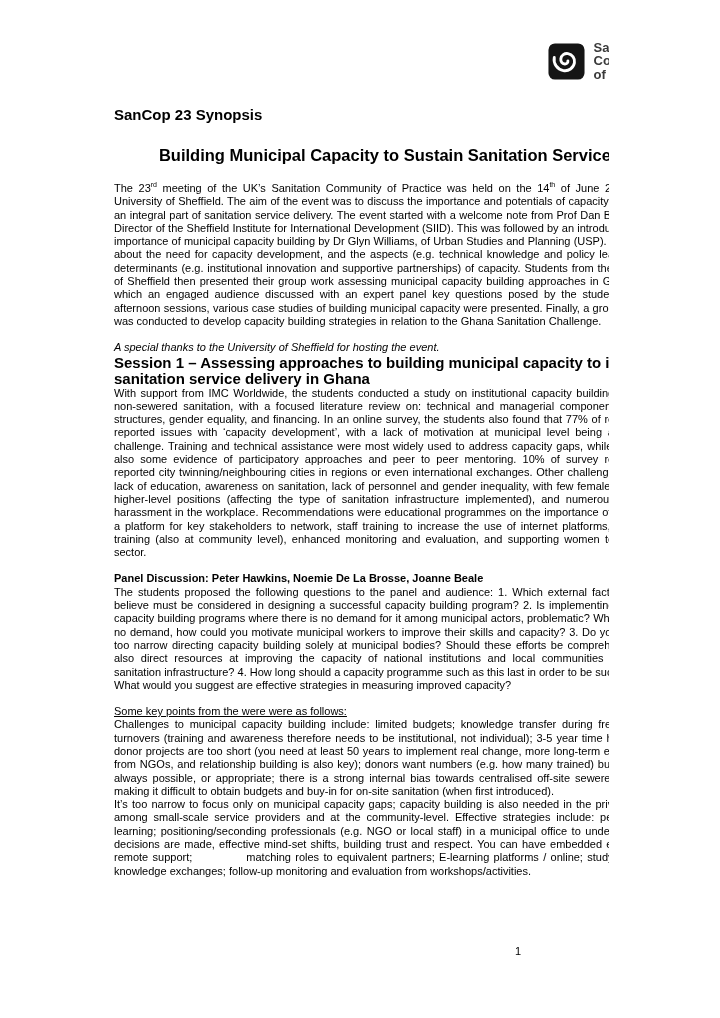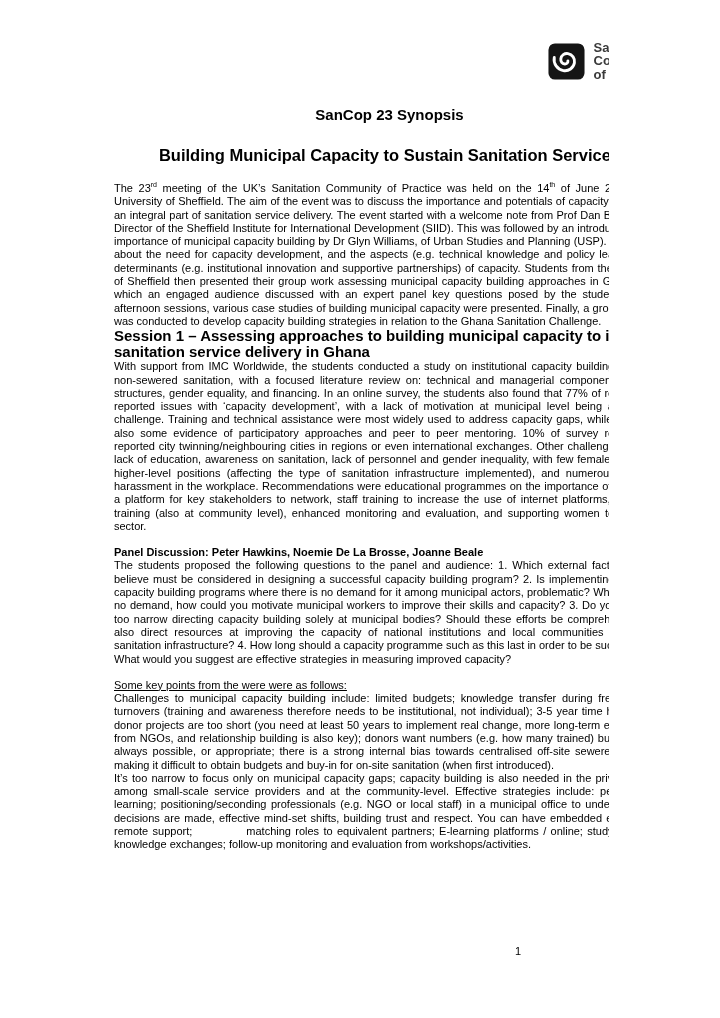--- a/index.html
+++ b/index.html
@@ -30,21 +30,20 @@
   }
   .logo-square { width: 37px; height: 37px; flex: 0 0 auto; }
   .logo-text {
     font-weight: bold;
     font-size: 13px;
     line-height: 1.05;
     color: #3a3a3a;
   }
   
   .title1 {
-    text-align: center;
     font-weight: bold;
     font-size: 15px;
     margin: 26px 0 0 0;
   }
   .title2 {
     text-align: center;
     font-weight: bold;
     font-size: 16.5px;
     margin: 23px 0 0 0;
   }
@@ -106,20 +105,21 @@
         <div>of Sheffield</div>
       </span>
     </div>
 
     <h1 class="title1">SanCop 23 Synopsis</h1>
     <h2 class="title2">Building Municipal Capacity to Sustain Sanitation Services</h2>
 
     <p class="body-text mt-title"><span>The 23</span><sup>rd</sup><span> meeting of the UK’s Sanitation Community of Practice was held on the 14</span><sup>th</sup><span> of June 2019 at the University of Sheffield. The aim of the event was to discuss the importance and potentials of capacity building as an integral part of sanitation service delivery. The event started with a welcome note from Prof Dan Brockington, Director of the Sheffield Institute for International Development (SIID). This was followed by an introduction to the importance of municipal capacity building by Dr Glyn Williams, of Urban Studies and Planning (USP). Glyn spoke about the need for capacity development, and the aspects (e.g. technical knowledge and policy learning) and determinants (e.g. institutional innovation and supportive partnerships) of capacity. Students from the University of Sheffield then presented their group work assessing municipal capacity building approaches in Ghana, after which an engaged audience discussed with an expert panel key questions posed by the students. In two afternoon sessions, various case studies of building municipal capacity were presented. Finally, a group exercise was conducted to develop capacity building strategies in relation to the Ghana Sanitation Challenge.</span></p>
 
 
+    <p class="body-text italic mt-blank">A special thanks to the University of Sheffield for hosting the event.</p>
 
     <h3 class="session-heading mt-section">Session 1 – Assessing approaches to building municipal capacity to improve sanitation service delivery in Ghana</h3>
 
     <p class="body-text">With support from IMC Worldwide, the students conducted a study on institutional capacity building to deliver non-sewered sanitation, with a focused literature review on: technical and managerial components, political structures, gender equality, and financing. In an online survey, the students also found that 77% of respondents reported issues with ‘capacity development’, with a lack of motivation at municipal level being a particular challenge. Training and technical assistance were most widely used to address capacity gaps, while there was also some evidence of participatory approaches and peer to peer mentoring. 10% of survey respondents reported city twinning/neighbouring cities in regions or even international exchanges. Other challenges included lack of education, awareness on sanitation, lack of personnel and gender inequality, with few female workers in higher-level positions (affecting the type of sanitation infrastructure implemented), and numerous cases of harassment in the workplace. Recommendations were educational programmes on the importance of sanitation, a platform for key stakeholders to network, staff training to increase the use of internet platforms, on-the-job training (also at community level), enhanced monitoring and evaluation, and supporting women to enter the sector.</p>
 
     <p class="body-text sub-heading mt-blank">Panel Discussion: Peter Hawkins, Noemie De La Brosse, Joanne Beale</p>
     <p class="body-text">The students proposed the following questions to the panel and audience: 1. Which external factors do you believe must be considered in designing a successful capacity building program? 2. Is implementing municipal capacity building programs where there is no demand for it among municipal actors, problematic? Where there is no demand, how could you motivate municipal workers to improve their skills and capacity? 3. Do you think it is too narrow directing capacity building solely at municipal bodies? Should these efforts be comprehensive and also direct resources at improving the capacity of national institutions and local communities to improve sanitation infrastructure? 4. How long should a capacity programme such as this last in order to be successful? 5. What would you suggest are effective strategies in measuring improved capacity?</p>
 
     <p class="body-text underline mt-blank">Some key points from the were were as follows:</p>
     <p class="body-text">Challenges to municipal capacity building include: limited budgets; knowledge transfer during frequent staff turnovers (training and awareness therefore needs to be institutional, not individual); 3-5 year time horizons for donor projects are too short (you need at least 50 years to implement real change, more long-term engagement from NGOs, and relationship building is also key); donors want numbers (e.g. how many trained) but this is not always possible, or appropriate; there is a strong internal bias towards centralised off-site sewered systems, making it difficult to obtain budgets and buy-in for on-site sanitation (when first introduced).</p>

